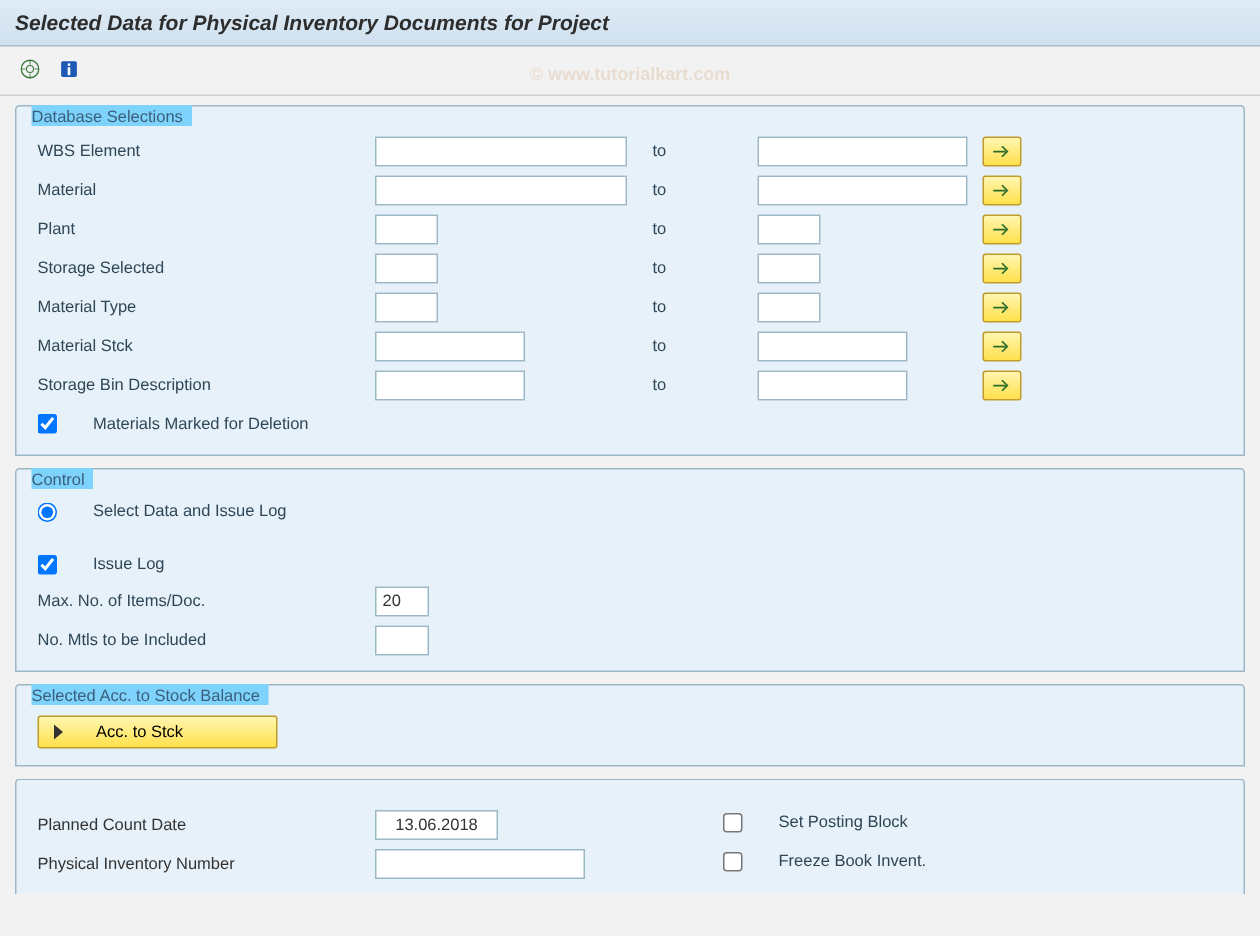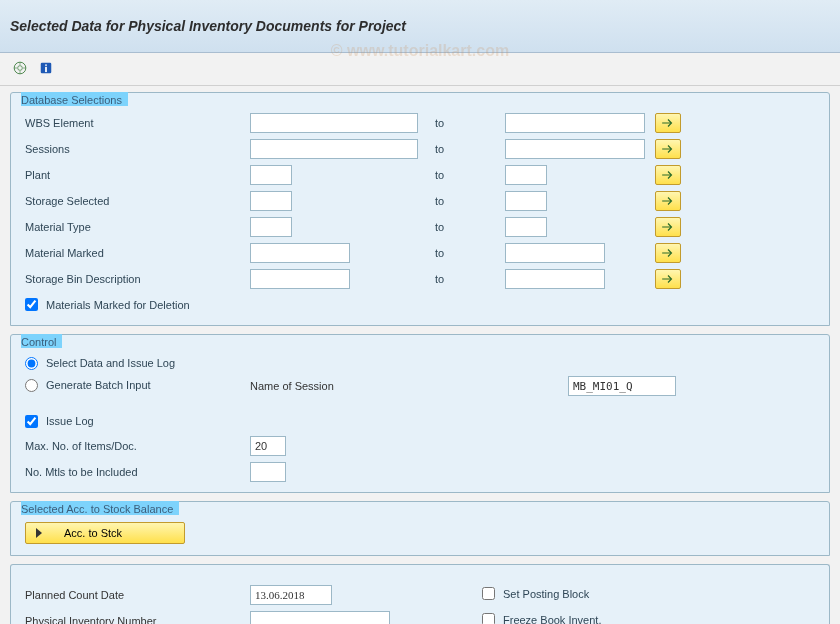--- a/index.html
+++ b/index.html
@@ -7,21 +7,21 @@
       font-family: Arial, sans-serif;
       font-size: 11px;
       background: #f2f2f2;
       color: #333;
       width: 840px;
       height: 624px;
       overflow: hidden;
     }
     .title-bar {
       background: linear-gradient(#e0ecf5, #cfe0ef);
-      padding: 18px 10px;
+      padding: 7px 10px;
       border-bottom: 1px solid #a9bdd0;
       font-size: 14px;
       font-weight: bold;
       font-style: italic;
       color: #2d2d2d;
     }
     .toolbar {
       padding: 6px 10px 8px 10px;
       border-bottom: 1px solid #d0d0d0;
       display: flex;
@@ -40,21 +40,21 @@
       width: 14px; height: 14px;
     }
     .icon-info {
       width: 14px; height: 14px;
     }
     .watermark {
       position: absolute;
       top: 42px;
       left: 50%;
       transform: translateX(-50%);
-      font-size: 16px;
+      font-size: 12px;
       font-weight: bold;
       opacity: 0.22;
       color: #c98f59;
       pointer-events: none;
       z-index: 50;
     }
     .content {
       padding: 6px 10px;
     }
     .group {
@@ -108,21 +108,21 @@
       cursor: pointer;
       display: inline-flex;
       align-items: center;
       justify-content: center;
       padding:0;
     }
     .multi-btn svg { width: 14px; height: 12px; }
     .radiolike, .checkwrap {
       display: inline-flex;
       align-items: center;
-      gap: 4px;
+      gap: 20px;
       color: #2f4656;
     }
     input[type=radio], input[type=checkbox] { margin: 0 4px 0 0; }
     .controlsub .row{height:20px;}
     .gap { height: 12px; }
     .stock-btn {
       width: 160px; height: 22px;
       background: linear-gradient(#fff6b0, #ffe04c);
       border: 1px solid #c29b2d;
       border-radius: 2px;
@@ -184,21 +184,21 @@
         <div class="field-col2"><input class="input w-long" style="width: 140px;"></div>
         <div class="multi-col">
             <button class="multi-btn">
               <svg viewBox="0 0 24 20">
                 <path d="M2 10 L16 10 M12 4 L18 10 L12 16" fill="none" stroke="#2a6b2a" stroke-width="2"></path>
               </svg>
             </button>
           </div>
       </div>
       <div class="row">
-        <div class="label-col">Sessions</div>
+        <div class="label-col">Material</div>
         <div class="field-col1"><input class="input w-long" style=""></div>
         <div class="to-col">to</div>
         <div class="field-col2"><input class="input" style="width: 140px;"></div>
         <div class="multi-col">
             <button class="multi-btn">
               <svg viewBox="0 0 24 20">
                 <path d="M2 10 L16 10 M12 4 L18 10 L12 16" fill="none" stroke="#2a6b2a" stroke-width="2"></path>
               </svg>
             </button>
           </div>
@@ -236,21 +236,21 @@
         <div class="field-col2"><input class="input w-short" style=""></div>
         <div class="multi-col">
             <button class="multi-btn">
               <svg viewBox="0 0 24 20">
                 <path d="M2 10 L16 10 M12 4 L18 10 L12 16" fill="none" stroke="#2a6b2a" stroke-width="2"></path>
               </svg>
             </button>
           </div>
       </div>
       <div class="row">
-        <div class="label-col">Material Marked</div>
+        <div class="label-col">Material Stck</div>
         <div class="field-col1"><input class="input w-med" style=""></div>
         <div class="to-col">to</div>
         <div class="field-col2"><input class="input w-med" style=""></div>
         <div class="multi-col">
             <button class="multi-btn">
               <svg viewBox="0 0 24 20">
                 <path d="M2 10 L16 10 M12 4 L18 10 L12 16" fill="none" stroke="#2a6b2a" stroke-width="2"></path>
               </svg>
             </button>
           </div>
@@ -278,30 +278,20 @@
   </div>
 
   <div class="group controlsub">
     <div class="group-title">Control</div>
     <div class="rows">
       <div class="row">
         <label class="radiolike">
           <input type="radio" name="ctrl" checked="" style="">
           <span>Select Data and Issue Log</span>
         </label>
-      </div>
-      <div class="row">
-        <div style="width:225px">
-          <label class="radiolike">
-            <input type="radio" name="ctrl" style="">
-            <span>Generate Batch Input</span>
-          </label>
-        </div>
-        <div style="width:318px">Name of Session</div>
-        <input class="input" style="width: 108px; font-family: monospace;" value="MB_MI01_Q">
       </div>
       <div class="gap"></div>
       <div class="row">
         <label class="checkwrap">
           <input type="checkbox" checked="" style="">
           <span>Issue Log</span>
         </label>
       </div>
       <div class="row" style="height:23px">
         <div class="label-col">Max. No. of Items/Doc.</div>
@@ -323,21 +313,21 @@
           <span>Acc. to Stck</span>
         </button>
       </div>
     </div>
   </div>
 
   <div class="group header-grid" style="margin-bottom:0;border-bottom:none;">
     <div class="rows">
       <div class="row">
         <div class="hcol1">Planned Count Date</div>
-        <div class="hcol2"><input class="input" style="width: 82px; font-family: Liberation Serif, serif;" value="13.06.2018"></div>
+        <div class="hcol2"><input class="input" style="width: 82px; font-family: Liberation Sans, sans-serif; text-align: center;" value="13.06.2018"></div>
         <div class="hcol3"></div>
         <div class="hcol4">
           <label class="checkwrap">
             <input type="checkbox" style="">
             <span>Set Posting Block</span>
           </label>
         </div>
       </div>
       <div class="row">
         <div class="hcol1">Physical Inventory Number</div>

